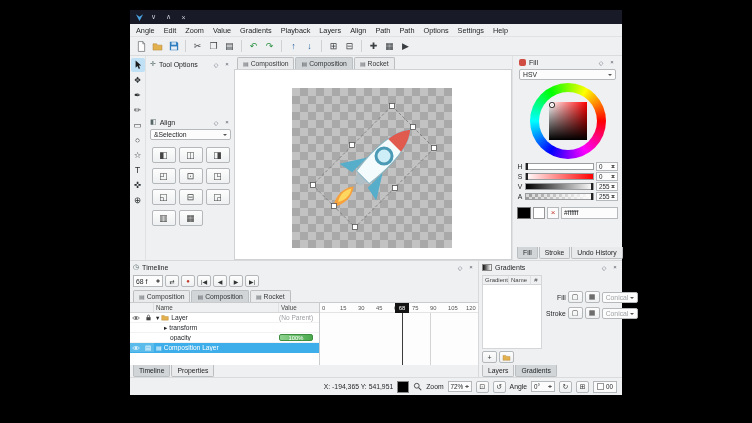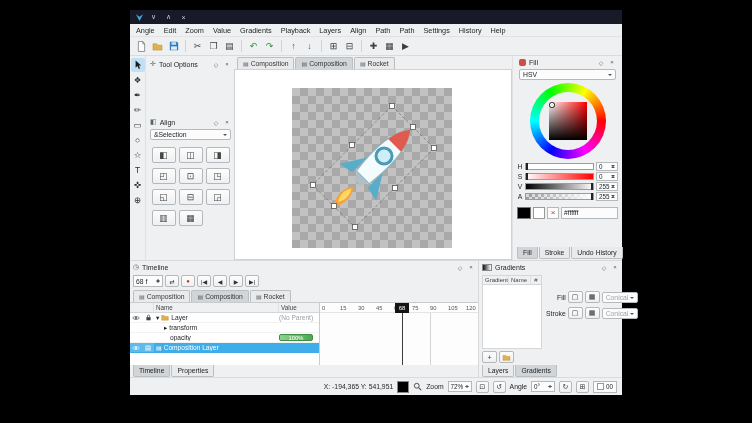--- a/index.html
+++ b/index.html
@@ -208,22 +208,22 @@
     <span class="menu-item">Angle</span>
     <span class="menu-item">Edit</span>
     <span class="menu-item">Zoom</span>
     <span class="menu-item">Value</span>
     <span class="menu-item">Gradients</span>
     <span class="menu-item">Playback</span>
     <span class="menu-item">Layers</span>
     <span class="menu-item">Align</span>
     <span class="menu-item">Path</span>
     <span class="menu-item">Path</span>
+    <span class="menu-item">Options</span>
     <span class="menu-item">Settings</span>
-    <span class="menu-item">History</span>
     <span class="menu-item">Help</span>
   </div>
 
   <div class="toolbar">
     <button class="tbtn">
         <svg width="9" height="11" viewBox="0 0 10 12">
           <path d="M1.5 .5 h5 L8.5 3 V11.5 h-7 Z" fill="#fdfdfd" stroke="#6a6e72" stroke-width=".8"></path>
           <path d="M6.5 .5 V3 h2" fill="none" stroke="#6a6e72" stroke-width=".8"></path>
         </svg>
       </button>

